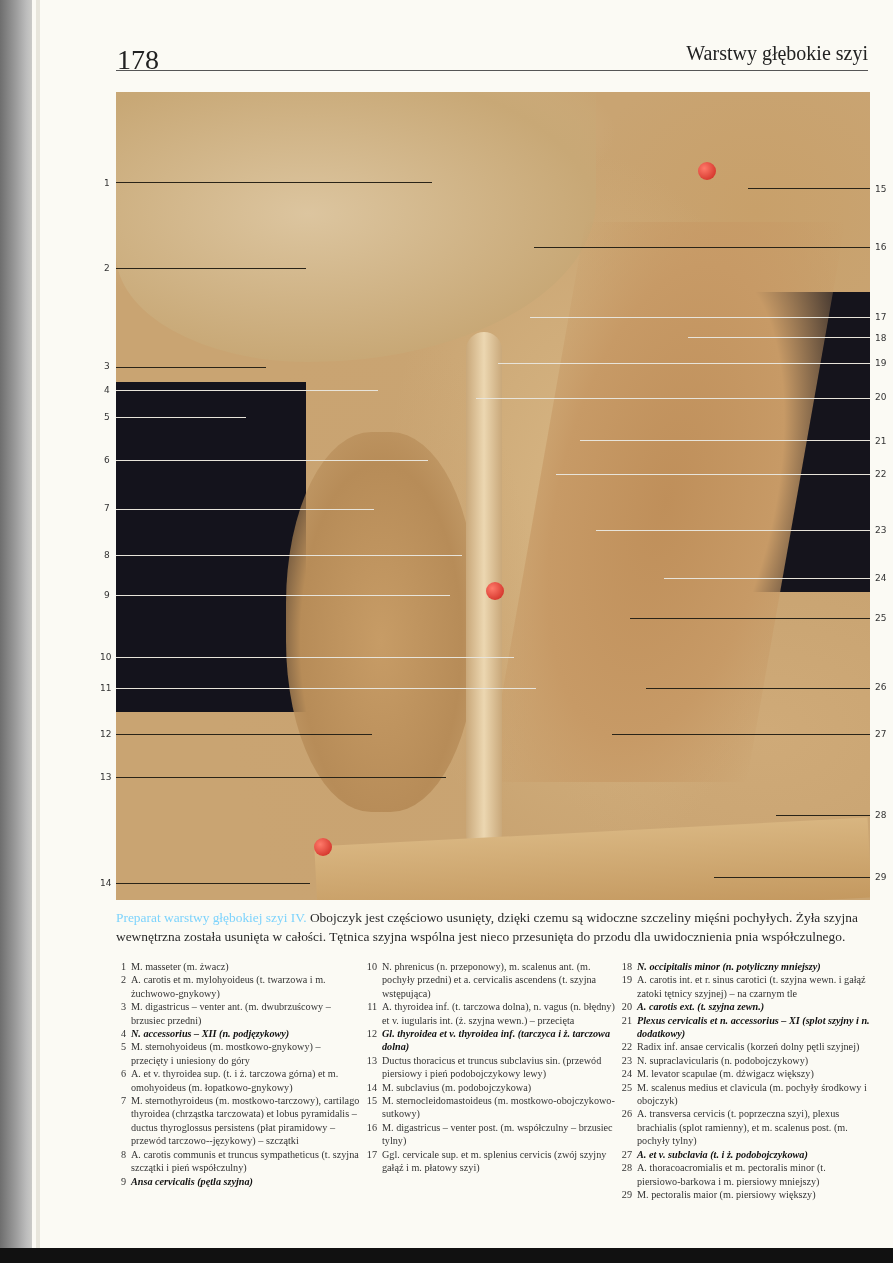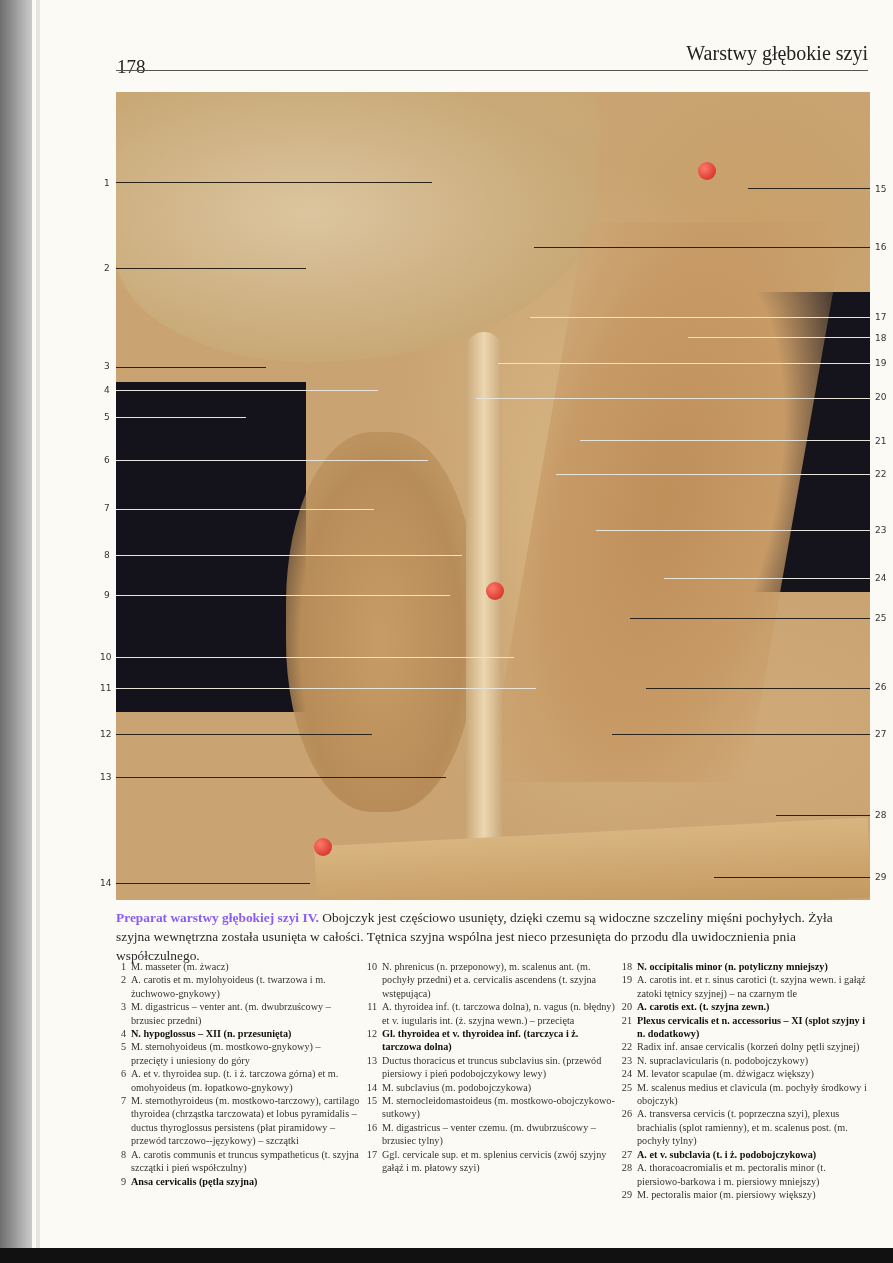--- a/index.html
+++ b/index.html
@@ -1,21 +1,21 @@
 <!DOCTYPE html>
 <html><head>
 <meta charset="utf-8">
 <style>
   html,body{margin:0;padding:0;}
   body{width:893px;height:1263px;position:relative;overflow:hidden;background:#1a1a1a;font-family:"DejaVu Serif",serif;}
   .binding{position:absolute;left:0;top:0;width:38px;height:1250px;background:linear-gradient(90deg,#6e6e6e 0%,#9a9a9a 40%,#bdbdbd 70%,#d8d8d2 100%);}
   .page{position:absolute;left:32px;top:0;width:861px;height:1250px;background:#fbfaf4;}
   .page-edge{position:absolute;left:36px;top:0;width:4px;height:1250px;background:#e8e6dc;}
   .bottom-dark{position:absolute;left:0;top:1248px;width:893px;height:15px;background:#111;}
-  .folio{position:absolute;left:117px;top:56px;font-family:"Liberation Serif",serif;font-size:19px;color:#222;}
+  .folio{position:absolute;left:117px;top:44px;font-family:"Liberation Serif",serif;font-size:28px;color:#222;}
   .running-head{position:absolute;right:25px;top:42px;font-family:"Liberation Serif",serif;font-size:20px;color:#222;}
   .head-rule{position:absolute;left:116px;top:70px;width:752px;height:1px;background:#555;}
   .figure{position:absolute;left:116px;top:92px;width:754px;height:808px;overflow:hidden;
     background:
       radial-gradient(ellipse 140px 110px at 90px 110px, #d9b98c 0%, rgba(217,185,140,0) 100%),
       radial-gradient(ellipse 260px 90px at 240px 40px, #dcc39a 0%, rgba(220,195,154,0) 100%),
       radial-gradient(ellipse 160px 320px at 260px 540px, #c9a371 0%, rgba(201,163,113,0) 100%),
       radial-gradient(ellipse 200px 360px at 470px 420px, #d7b684 0%, rgba(215,182,132,0) 100%),
       radial-gradient(ellipse 180px 160px at 640px 120px, #c8a06a 0%, rgba(200,160,106,0) 100%),
       radial-gradient(ellipse 220px 160px at 650px 640px, #cfaa78 0%, rgba(207,170,120,0) 100%),
@@ -25,26 +25,26 @@
   .jaw{position:absolute;left:0;top:0;width:480px;height:270px;background:radial-gradient(ellipse at 40% 45%,#dcc59f 0%,#c8a876 70%,rgba(200,168,118,0) 100%);border-radius:0 0 60% 40%;}
   .thyroid{position:absolute;left:170px;top:340px;width:190px;height:380px;background:radial-gradient(ellipse at 50% 55%,#c79c66 0%,#b78c58 60%,rgba(183,140,88,0) 100%);border-radius:45%;}
   .muscle-right{position:absolute;left:420px;top:130px;width:260px;height:560px;background:radial-gradient(ellipse at 50% 50%,#bf8f5a 0%,#c79a66 60%,rgba(199,154,102,0) 100%);transform:skewX(-10deg);}
   .artery{position:absolute;left:350px;top:240px;width:36px;height:520px;background:linear-gradient(90deg,#c9a87a,#ecd7b1,#c9a87a);border-radius:18px;}
   .clavicle{position:absolute;left:200px;top:740px;width:554px;height:80px;background:linear-gradient(180deg,#d8b580,#c49960);transform:rotate(-3deg);}
   .pin{position:absolute;width:18px;height:18px;border-radius:50%;background:radial-gradient(circle at 35% 35%,#ff7a6a,#c8221a);}
   .leader{position:absolute;height:1px;background:#2a2418;}
   .leader.w{background:#e8e4da;}
   .callout{position:absolute;font-family:"DejaVu Sans",sans-serif;font-size:9px;color:#333;}
   .caption{position:absolute;left:116px;top:908px;width:752px;font-family:"Liberation Serif",serif;font-size:13.4px;line-height:19px;color:#2a2a2a;}
-  .caption b{font-weight:bold;color:#8b5cf6;}
+  .caption b{font-weight:normal;color:#7dd3fc;}
   .legend{position:absolute;top:960px;font-family:"Liberation Serif",serif;font-size:10.2px;line-height:13.4px;color:#333;}
   .legend .item{display:flex;}
   .legend .num{width:12px;text-align:right;margin-right:5px;flex:none;}
   .legend .txt{flex:1;}
-  .legend .b{font-weight:bold;color:#111;}
+  .legend .b{font-weight:bold;color:#111;font-style:italic;}
   .col1{left:114px;width:246px;}
   .col2{left:365px;width:252px;}
   .col3{left:620px;width:250px;}
 </style>
 </head>
 <body>
 
 <div class="binding"></div>
 <div class="page"></div>
 <div class="page-edge"></div>
@@ -142,21 +142,21 @@
   <div class="item">
       <span class="num">2</span>
       <span class="txt">A. carotis et m. mylohyoideus (t. twarzowa i m. żuchwowo-gnykowy)</span>
     </div>
   <div class="item">
       <span class="num">3</span>
       <span class="txt">M. digastricus – venter ant. (m. dwubrzuścowy – brzusiec przedni)</span>
     </div>
   <div class="item">
       <span class="num">4</span>
-      <span class="txt b">N. hypoglossus – XII (n. przesunięta)</span>
+      <span class="txt b">N. accessorius – XII (n. podjęzykowy)</span>
     </div>
   <div class="item">
       <span class="num">5</span>
       <span class="txt">M. sternohyoideus (m. mostkowo-gnykowy) – przecięty i uniesiony do góry</span>
     </div>
   <div class="item">
       <span class="num">6</span>
       <span class="txt">A. et v. thyroidea sup. (t. i ż. tarczowa górna) et m. omohyoideus (m. łopatkowo-gnykowy)</span>
     </div>
   <div class="item">
@@ -193,21 +193,21 @@
   <div class="item">
       <span class="num">14</span>
       <span class="txt">M. subclavius (m. podobojczykowa)</span>
     </div>
   <div class="item">
       <span class="num">15</span>
       <span class="txt">M. sternocleidomastoideus (m. mostkowo-obojczykowo-sutkowy)</span>
     </div>
   <div class="item">
       <span class="num">16</span>
-      <span class="txt">M. digastricus – venter czemu. (m. dwubrzuścowy – brzusiec tylny)</span>
+      <span class="txt">M. digastricus – venter post. (m. współczulny – brzusiec tylny)</span>
     </div>
   <div class="item">
       <span class="num">17</span>
       <span class="txt">Ggl. cervicale sup. et m. splenius cervicis (zwój szyjny gałąź i m. płatowy szyi)</span>
     </div>
 </div>
 
 <div class="legend col3">
   <div class="item">
       <span class="num">18</span>

